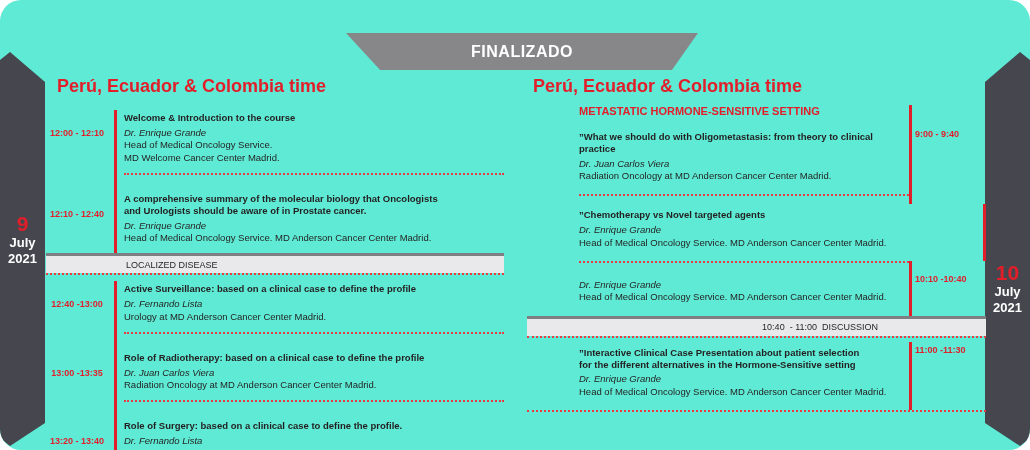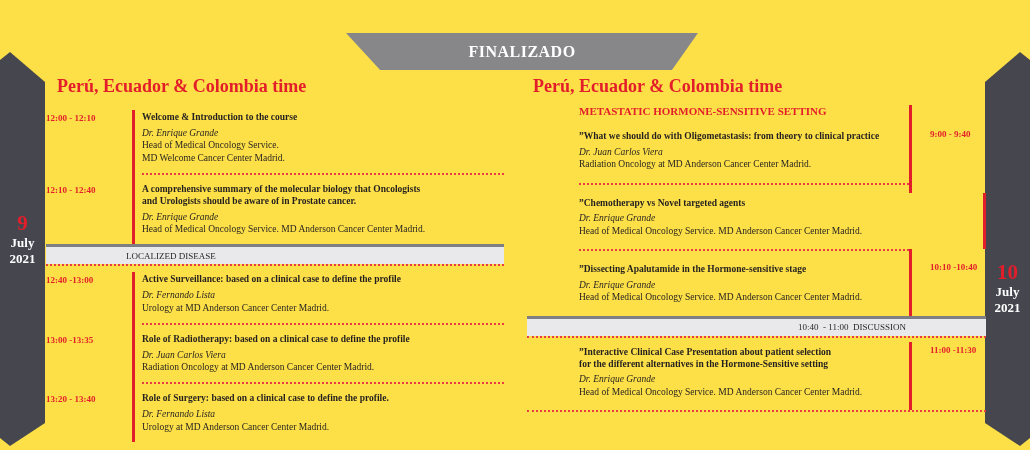--- a/index.html
+++ b/index.html
@@ -1,19 +1,19 @@
 <!DOCTYPE html>
 <html><head>
 <meta charset="utf-8">
 <style>
   * { margin:0; padding:0; box-sizing:border-box; }
   body { background:#fff; }
   .page {
-    position:relative; width:1030px; height:450px; background:#fde047;
-    font-family:Liberation Serif, serif; color:#231f20; overflow:hidden;
+    position:relative; width:1030px; height:450px; background:#5eead4;
+    font-family:Liberation Sans, sans-serif; color:#231f20; overflow:hidden;border-radius:21px;
   }
 
   
   .banner {
     position:absolute; left:346px; top:33px; width:352px; height:37px;
     background:#87878a;
     clip-path:polygon(0 0, 100% 0, 92.6% 100%, 9.7% 100%);
     display:flex; align-items:center; justify-content:center;
   }
   .banner span { color:#fff; font-weight:bold; font-size:16px; letter-spacing:.5px; }
@@ -34,45 +34,45 @@
   .col { position:absolute; top:76px; }
   .col-left  { left:46px;  width:458px; }
   .col-right { left:527px; width:459px; }
 
   .tz-header { color:#e31e2b; font-weight:bold; font-size:18px; }
   .col-left  .tz-header { margin:0 0 13px 11px; }
   .col-right .tz-header { margin:0 0 8px 6px; }
 
   
   .lrow { display:flex; }
-  .ltime { width:86px; text-align:left; padding:3px 6px 0 0; color:#e31e2b; font-weight:bold; font-size:9px; white-space:nowrap; }
+  .ltime { width:68px; text-align:center; padding:3px 6px 0 0; color:#e31e2b; font-weight:bold; font-size:9px; white-space:nowrap;margin-top:15px; }
   .lcontent { flex:1; border-left:3px solid #e31e2b; padding:2px 2px 9px 7px; }
   .lrow.sep .lcontent { padding:0 0 7px 7px; }
 
   
   .rrow { display:flex; }
-  .rtime { width:74px; padding:3px 0 0 18px; color:#e31e2b; font-weight:bold; font-size:9px; white-space:nowrap; }
+  .rtime { width:74px; padding:3px 0 0 3px; color:#e31e2b; font-weight:bold; font-size:9px; white-space:nowrap; }
   .rcontent { flex:1; border-right:3px solid #e31e2b; padding:5px 8px 12px 6px;margin-left:46px; }
   .rrow.sep .rcontent { padding:0 0 8px 6px; }
   .rrow.subhead .rcontent { padding:0 8px 9px 6px; }
   .subheader { color:#e31e2b; font-weight:bold; font-size:11px; }
 
   .title   { font-weight:bold; font-size:9.5px; line-height:1.25; white-space:pre-line; }
   .speaker { font-style:italic; font-size:9.5px; line-height:1.3; margin-top:3px; }
   .affil   { font-size:9.5px; line-height:1.3; white-space:pre-line; }
 
   .dotline { border-top:2px dotted #ea3a44; height:0; }
 
   
   .secbar {
     background:#e9e9eb; border-top:3px solid #7e7f83; height:20px;
     display:flex; align-items:center; font-size:9px; color:#231f20;
   }
   .secbar.left-bar  { padding-left:80px; }
-  .secbar.disc-bar  { justify-content:flex-end; padding-right:80px; }
+  .secbar.disc-bar  { justify-content:flex-end; padding-right:108px; }
   .secbar span { white-space:pre; }
 </style>
 </head>
 <body>
 
 <div class="page">
 
   <div class="banner">
     <span>FINALIZADO</span>
   </div>
@@ -201,21 +201,20 @@
     </div>
     <div class="rrow sep">
       <div class="rcontent">
           <div class="dotline"></div>
         </div>
       <div class="rtime"></div>
     </div>
 
     <div class="rrow">
       <div class="rcontent">
-        <div class="title">”Dissecting Apalutamide in the Hormone-sensitive stage</div>
         <div class="speaker">Dr. Enrique Grande</div>
         <div class="affil">Head of Medical Oncology Service. MD Anderson Cancer Center Madrid.</div>
       </div>
       <div class="rtime">10:10 -10:40</div>
     </div>
 
     <div class="secbar disc-bar">
       <span>10:40  - 11:00  DISCUSSION</span>
     </div>
     <div class="dotline"></div>

